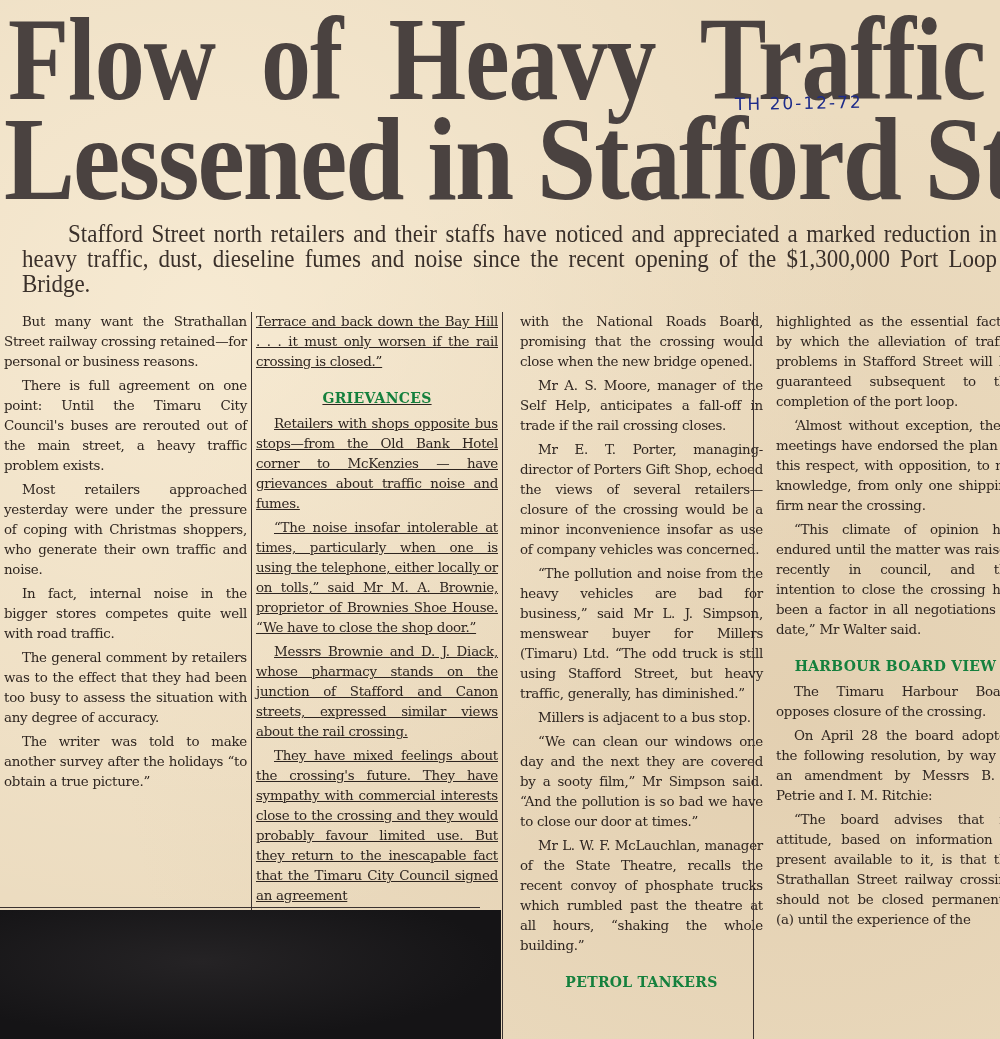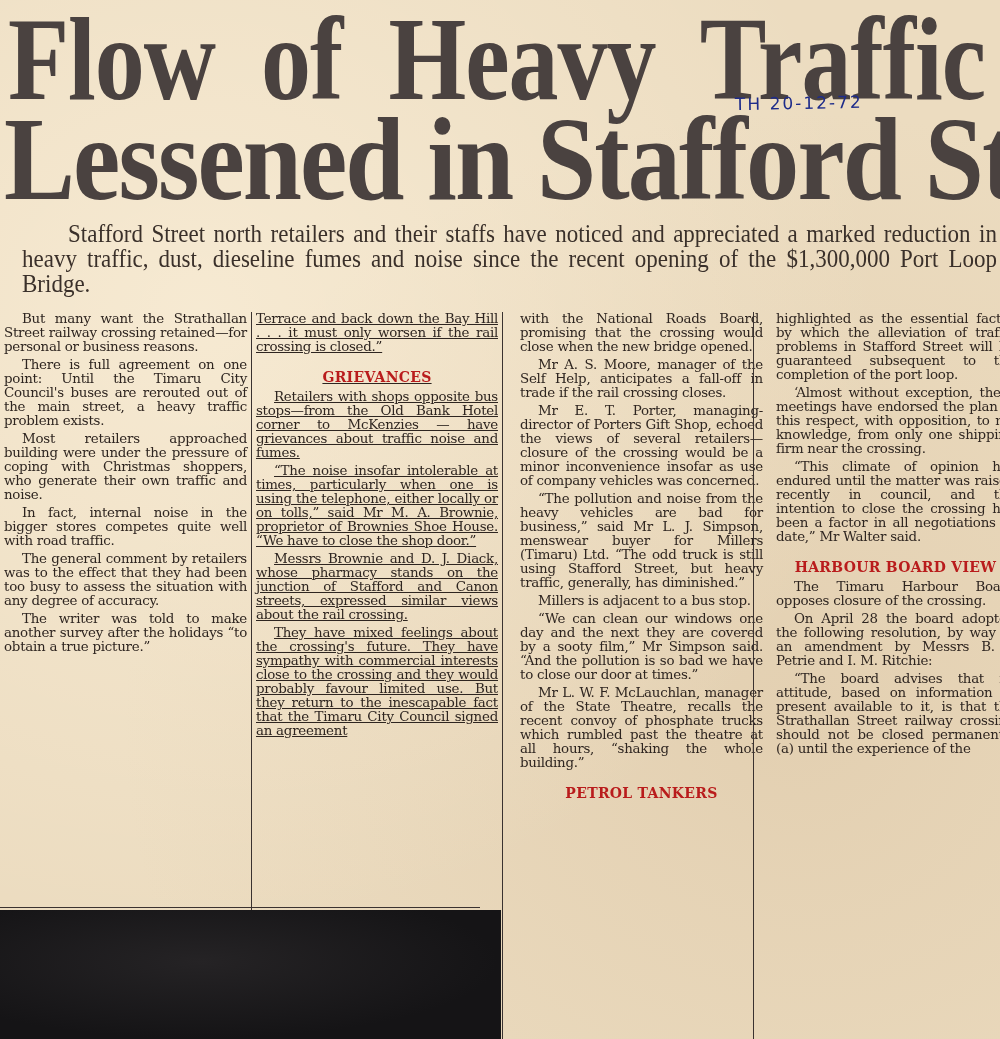--- a/index.html
+++ b/index.html
@@ -26,28 +26,28 @@
     color: #1e2c8a; letter-spacing: 2px; transform: rotate(-1deg);
   }
   .standfirst {
     position: absolute; left: 22px; top: 222px; width: 975px;
     font-family: "Liberation Serif", serif; font-size: 23px; line-height: 24px;
     color: #3a302a; text-align: justify; transform: scaleY(1.05); transform-origin: left top;
   }
   .standfirst .indent { display: inline-block; width: 46px; }
   .col {
     position: absolute; top: 312px;
-    font-family: "DejaVu Serif", serif; font-size: 13.4px; line-height: 14px;
+    font-family: "DejaVu Serif", serif; font-size: 13.4px; line-height: 20px;
     color: #2e2520; text-align: justify; letter-spacing: -0.25px;
   }
   .col p { margin: 0 0 4px 0; text-indent: 18px; hyphens: none; }
   .col p.noindent { text-indent: 0; }
   .col .subhead {
     text-align: center; font-weight: bold; font-size: 14px;
-    letter-spacing: 0.3px; margin: 16px 0 6px 0; text-indent: 0; color: #b91c1c;
+    letter-spacing: 0.3px; margin: 16px 0 6px 0; text-indent: 0; color: #15803d;
   }
   #col1 { left: 4px; width: 243px; }
   #col2 { left: 256px; width: 242px; text-decoration: underline; }
   #col3 { left: 520px; width: 243px; }
   #col4 { left: 776px; width: 239px; }
   .rule { position: absolute; background: #3a3230; width: 1px; }
   .dark-block {
     position: absolute; left: 0; top: 910px; width: 501px; height: 129px;
     background: #1b1a1c;
     background-image: radial-gradient(ellipse at 40% 40%, #252325, #151416 70%);
@@ -62,21 +62,21 @@
   <div class="headline l1">Flow of Heavy Traffic</div>
   <div class="headline l2">Lessened in Stafford St</div>
 
   <div class="handwritten">TH 20-12-72</div>
 
   <div class="standfirst"><span class="indent"></span><span>Stafford Street north retailers and their staffs have noticed and appreciated a marked reduction in heavy traffic, dust, dieseline fumes and noise since the recent opening of the $1,300,000 Port Loop Bridge.</span></div>
 
   <div class="col" id="col1">
     <p>But many want the Strathallan Street railway crossing retained—for personal or business reasons.</p>
     <p>There is full agreement on one point: Until the Timaru City Council's buses are rerouted out of the main street, a heavy traffic problem exists.</p>
-    <p>Most retailers approached building were under the pressure of coping with Christmas shoppers, who generate their own traffic and noise.</p>
+    <p>Most retailers approached yesterday were under the pressure of coping with Christmas shoppers, who generate their own traffic and noise.</p>
     <p>In fact, internal noise in the bigger stores competes quite well with road traffic.</p>
     <p>The general comment by retailers was to the effect that they had been too busy to assess the situation with any degree of accuracy.</p>
     <p>The writer was told to make another survey after the holidays “to obtain a true picture.”</p>
   </div>
 
   <div class="rule" style="left:251px; top:312px; height:598px;"></div>
 
   <div class="col" id="col2">
     <p class="noindent">Terrace and back down the Bay Hill . . . it must only worsen if the rail crossing is closed.”</p>
     <p class="subhead">GRIEVANCES</p>

